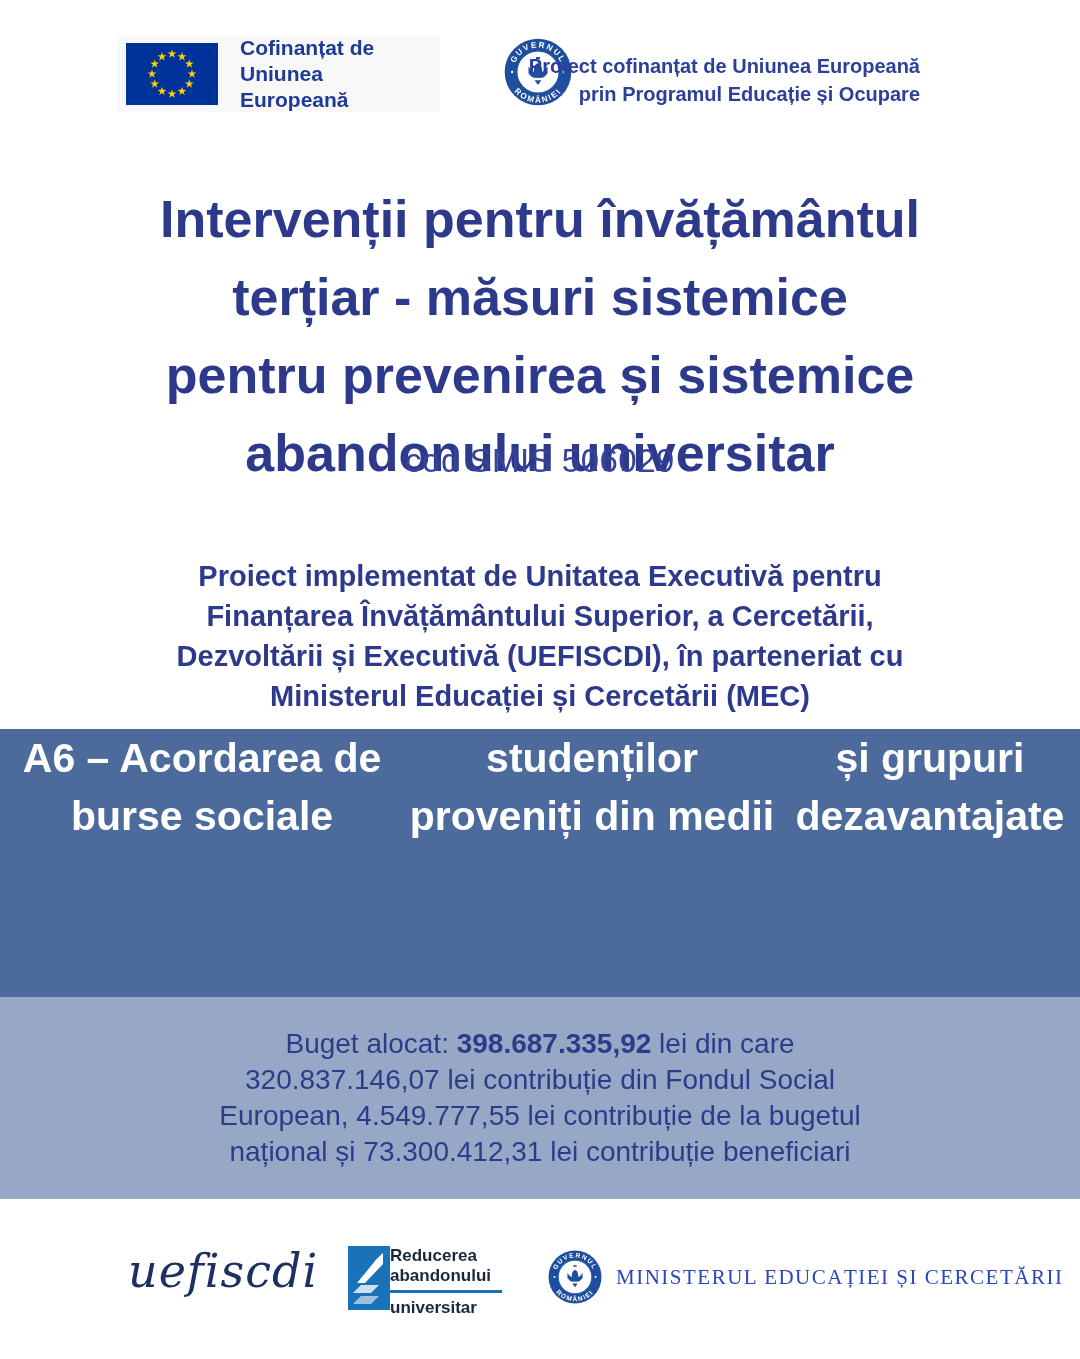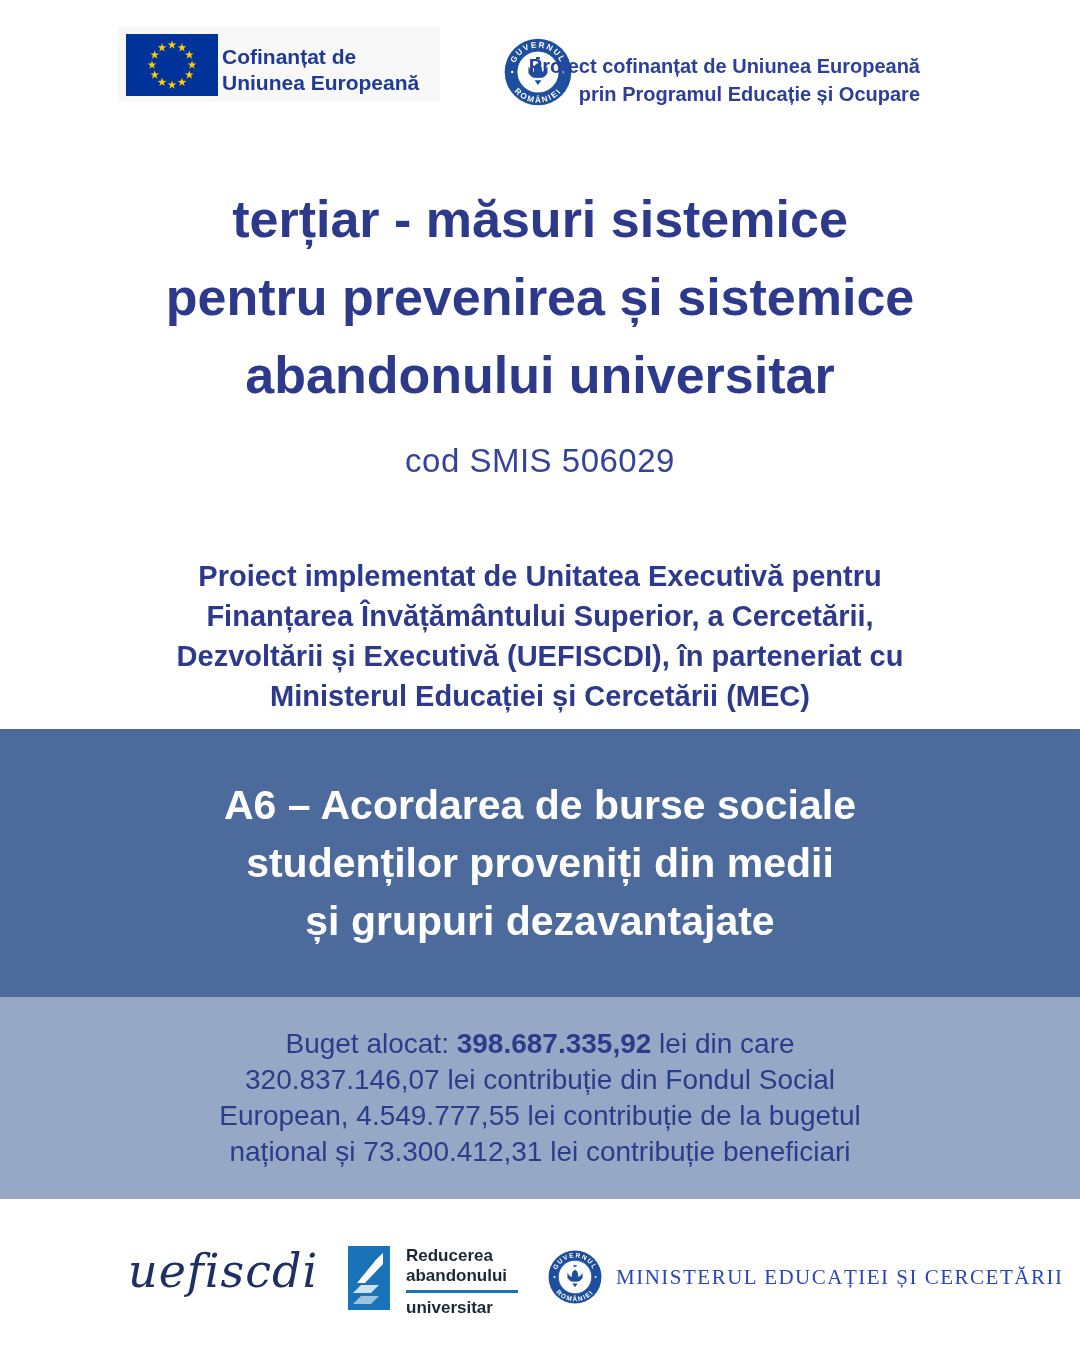--- a/index.html
+++ b/index.html
@@ -1,48 +1,48 @@
 <!DOCTYPE html>
 <html><head>
 <meta charset="utf-8">
 <style>
   html,body{margin:0;padding:0;background:#ffffff;}
   .page{position:relative;width:1080px;height:1359px;background:#ffffff;overflow:hidden;
         font-family:"Liberation Sans", sans-serif;}
 
   
-  .eu-block{position:absolute;left:118px;top:26px;width:322px;height:76px;
-            background:#f8f8f8;display:flex;align-items:flex-end;gap:4px;box-sizing:border-box;padding:6px 8px;}
+  .eu-block{position:absolute;left:118px;top:36px;width:322px;height:76px;
+            background:#f8f8f8;display:flex;align-items:center;gap:22px;box-sizing:border-box;padding:6px 8px;}
   .eu-flag{width:92px;height:62px;flex:0 0 auto;}
   .eu-text{color:#1e3a94;font-weight:bold;font-size:21px;line-height:26px;}
   .gov-seal-header{position:absolute;left:504px;top:38px;width:68px;height:68px;}
   .header-right{position:absolute;right:160px;top:52px;text-align:right;
                 color:#2b3f9b;font-weight:bold;font-size:20px;line-height:28px;}
 
   
   .title{position:absolute;top:180px;left:0;width:100%;text-align:center;
          color:#2d3a8c;font-size:52px;font-weight:bold;line-height:78px;}
   .smis{position:absolute;top:442px;left:0;width:100%;text-align:center;
         color:#35439a;font-size:33px;font-weight:400;letter-spacing:0.5px;}
   .implementer{position:absolute;top:556px;left:0;width:100%;text-align:center;
                color:#2d3a8c;font-size:29px;font-weight:bold;line-height:40px;}
 
   
   .band-dark{position:absolute;top:729px;left:0;width:100%;height:268px;background:#4c6b9c;
-             display:flex;flex-direction:column;justify-content:center;text-align:center;
+             display:flex;flex-direction:row;justify-content:center;text-align:center;
              color:#ffffff;font-size:41px;font-weight:bold;line-height:58px;}
   .band-light{position:absolute;top:997px;left:0;width:100%;height:202px;background:#97a8c6;
               display:flex;flex-direction:column;justify-content:center;text-align:center;
               color:#2c3c8a;font-size:28px;font-weight:400;line-height:36px;}
   .band-light strong{font-weight:bold;}
 
   
   .uefiscdi{position:absolute;left:128px;top:1244px;color:#1e2f63;
             font-family:"DejaVu Serif", serif;font-style:italic;font-size:46px;letter-spacing:1px;}
-  .reducerea{position:absolute;left:348px;top:1246px;display:flex;gap:16px;align-items:stretch;}
+  .reducerea{position:absolute;left:348px;top:1246px;display:flex;gap:0;align-items:stretch;}
   .reducerea-icon{width:42px;height:64px;}
   .reducerea-text{display:flex;flex-direction:column;justify-content:center;
                   color:#1b2836;font-size:17px;font-weight:bold;line-height:20px;}
   .reducerea-rule{height:3px;background:#1a72b8;margin:4px 0 5px 0;width:112px;}
   .ministry{position:absolute;left:548px;top:1250px;display:flex;align-items:center;gap:14px;}
   .ministry-seal{width:54px;height:54px;}
   .ministry-label{color:#2a46bb;font-family:"Liberation Serif", serif;
                   font-size:21px;letter-spacing:1.5px;white-space:nowrap;}
 </style>
 </head>
@@ -95,20 +95,21 @@
     <circle cx="12" cy="50" r="1.8" fill="#ffffff"></circle>
     <circle cx="88" cy="50" r="1.8" fill="#ffffff"></circle>
   </svg>
 
   <div class="header-right">
     <div>Proiect cofinanțat de Uniunea Europeană</div>
     <div>prin Programul Educație și Ocupare</div>
   </div>
 
   <h1 class="title" style="margin:0;">
+    <div>Intervenții pentru învățământul</div>
     <div>terțiar - măsuri sistemice</div>
     <div>pentru prevenirea și sistemice</div>
     <div>abandonului universitar</div>
   </h1>
 
   <div class="smis">cod SMIS 506029</div>
 
   <div class="implementer">
     <div>Proiect implementat de Unitatea Executivă pentru</div>
     <div>Finanțarea Învățământului Superior, a Cercetării,</div>

